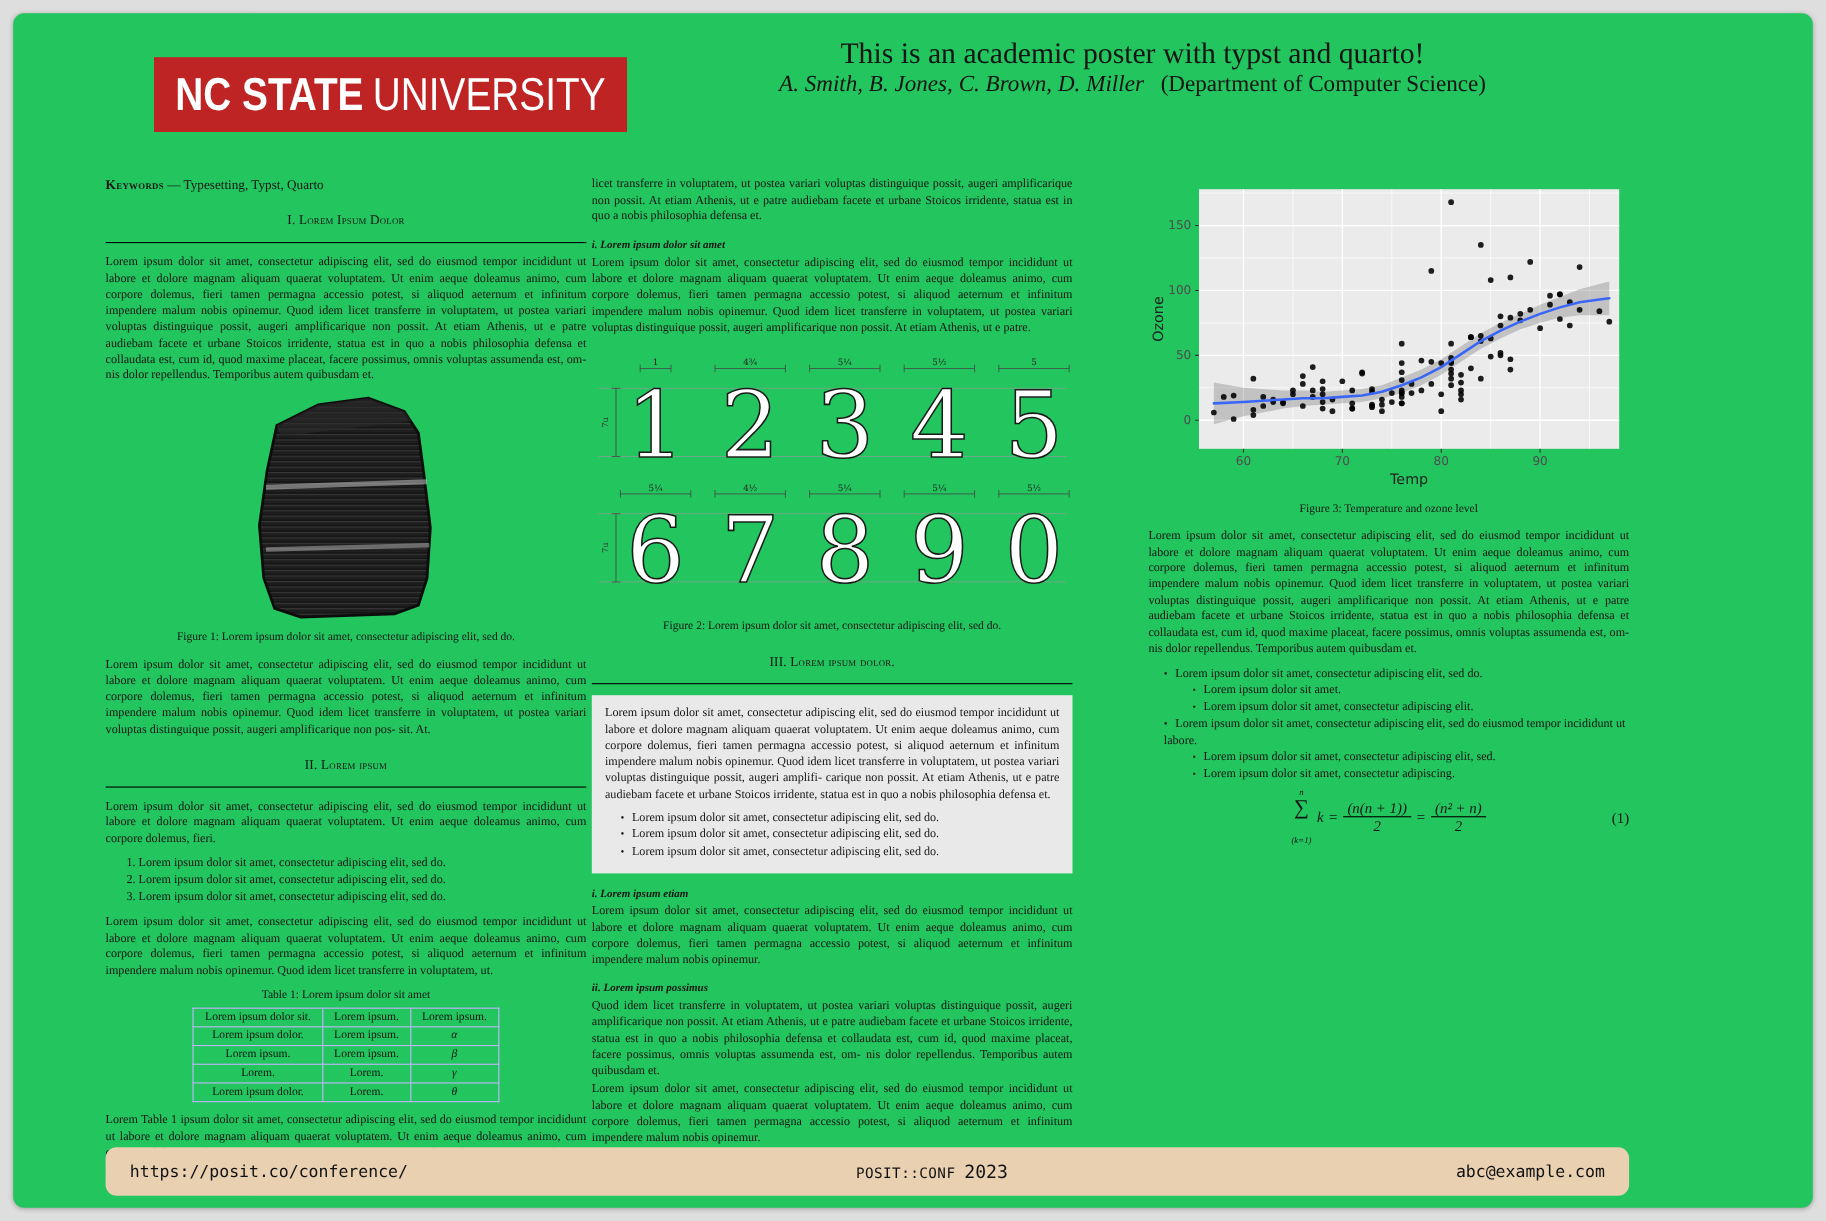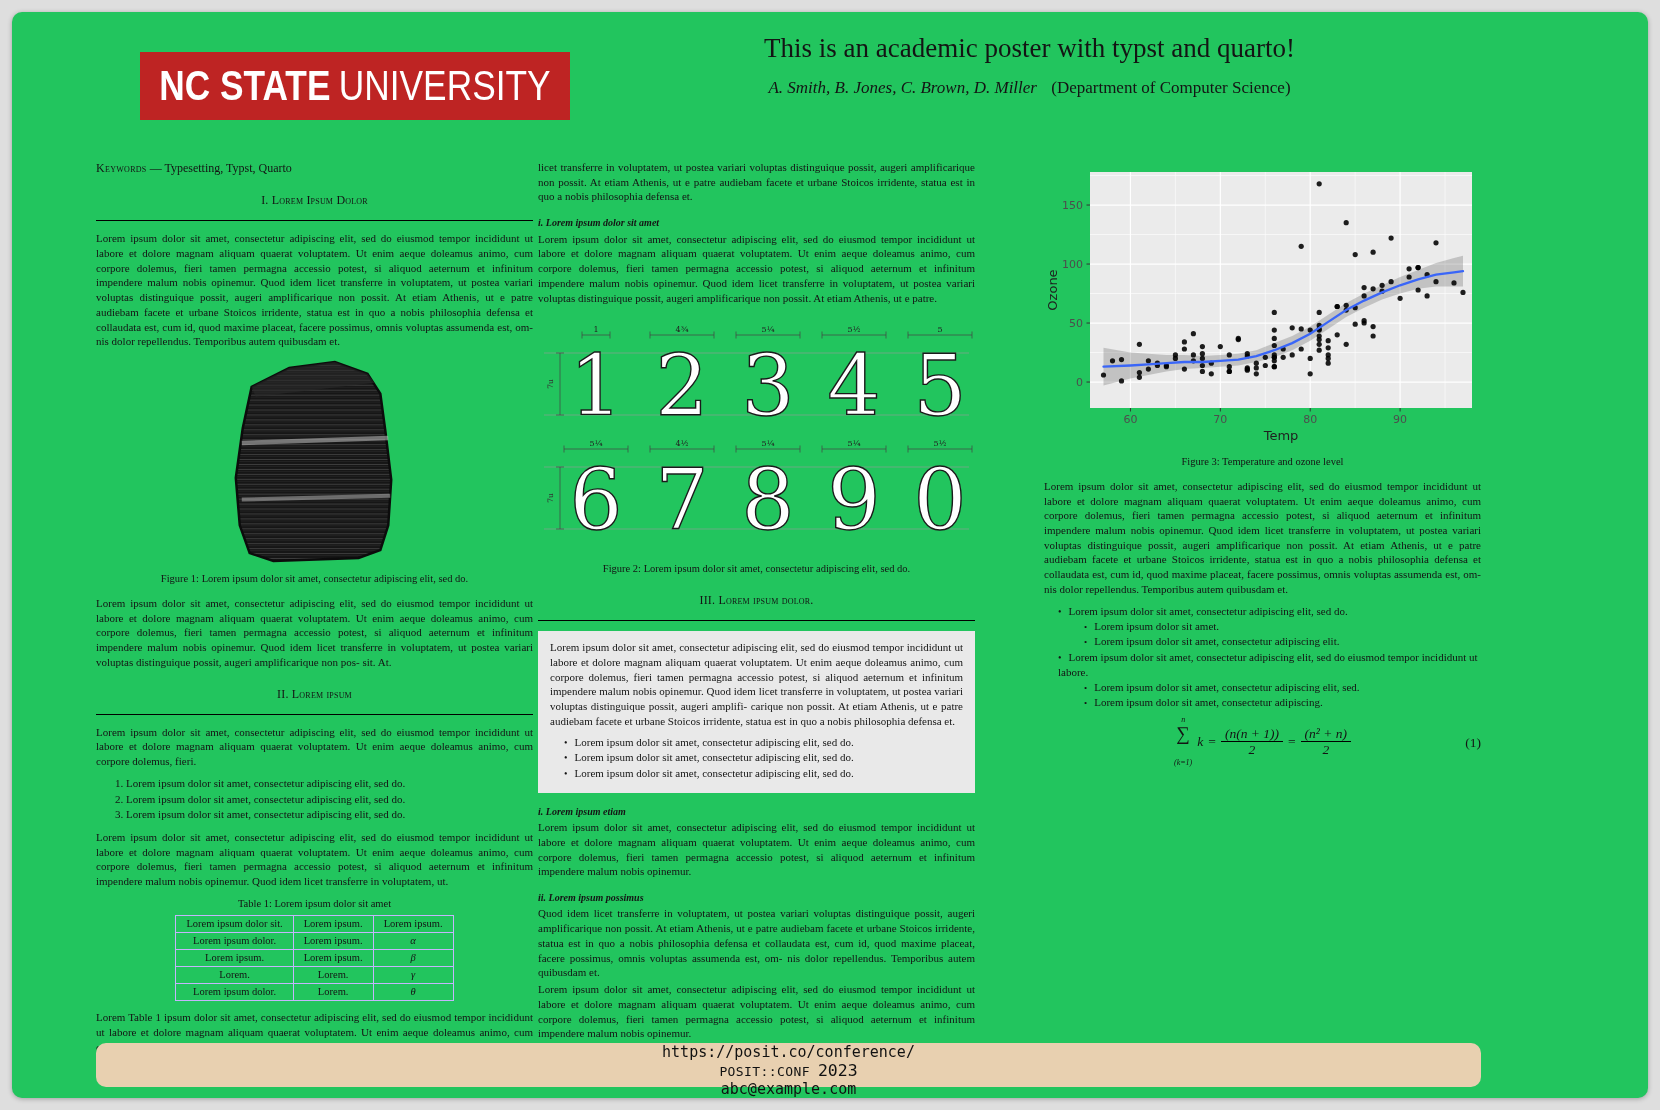--- a/index.html
+++ b/index.html
@@ -25,31 +25,31 @@
     transform:scaleX(.84);white-space:nowrap;
     font-family:"Liberation Sans","DejaVu Sans",sans-serif;
     color:#fff;font-size:42px;line-height:1;
   }
   .logo-bold{font-weight:700;}
   .logo-light{font-weight:400;}
   .header-right{
     position:absolute;left:560px;top:20px;width:915px;text-align:center;
   }
   .poster-title{font-size:27px;line-height:1.2;font-weight:500;}
-  .byline{margin-top:14px;font-size:17px;}
+  .byline{font-size:21px;}
   .authors{font-style:italic;}
   .affiliation{font-style:normal;margin-left:10px;}
   
   .col{position:absolute;top:148px;width:437px;font-size:11px;line-height:1.34;text-align:justify;}
   .col-left{left:84px;}
   .col-mid{left:526px;}
   .col-right{left:1032px;}
   .para{margin:0 0 7px 0;}
   .keywords{font-size:12px;text-align:left;margin-bottom:14px;}
-  .kw-label{font-variant:small-caps;font-weight:400;letter-spacing:.3px;}
+  .kw-label{font-variant:small-caps;font-weight:700;letter-spacing:.3px;}
   .sec-head{
     font-variant:small-caps;font-size:12px;text-align:center;
     margin:16px 0 0 0;font-weight:500;letter-spacing:.2px;
   }
   .sec-rule{border:none;border-top:1.2px solid #000;margin:12px 0 10px 0;}
   .sub-head{
     font-style:italic;font-weight:600;font-size:10px;text-align:left;
     margin:12px 0 2px 0;
   }
   .fig-caption{font-size:10.5px;text-align:center;margin:5px 0 10px 0;}
@@ -481,21 +481,21 @@
       </span>
       <span>=</span>
       <span class="frac">
         <span class="num">(n² + n)</span>
         <span class="den">2</span>
       </span>
       <span class="eq-no">(1)</span>
     </div>
   </div>
 
-  <div class="footer" id="footer-bar" style="background: rgb(232, 208, 176); flex-direction: column;">
+  <div class="footer" id="footer-bar" style="background: rgb(232, 208, 176);">
     <span>https://posit.co/conference/</span>
     <span class="footer-center">
       <span class="footer-conf">posit::conf</span>
       <span class="footer-year">2023</span>
     </span>
     <span>abc@example.com</span>
   </div>
 
 </div>
 

